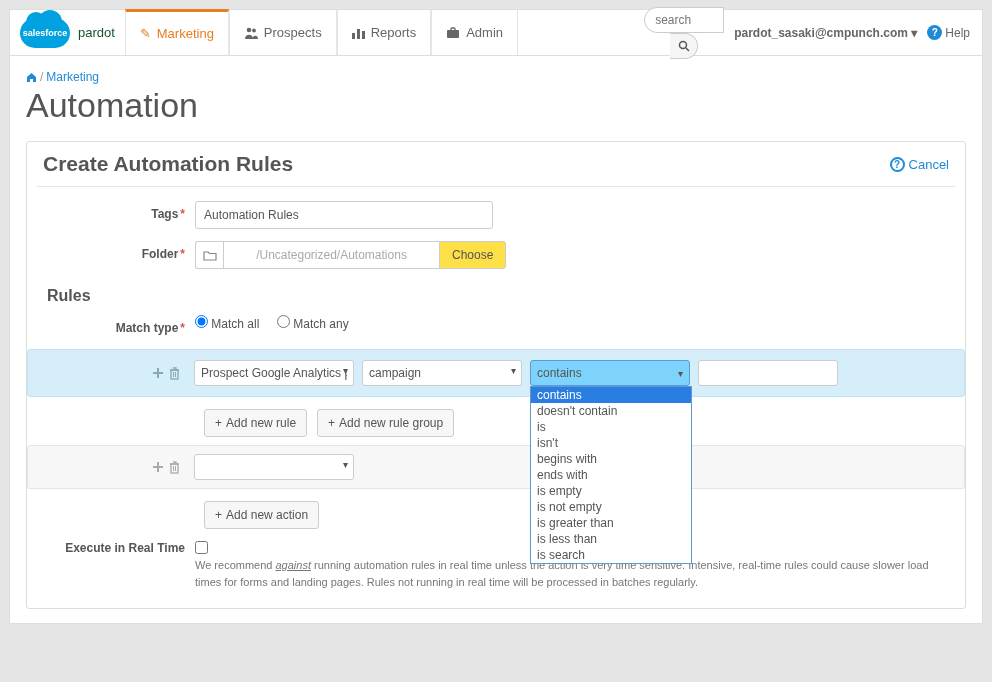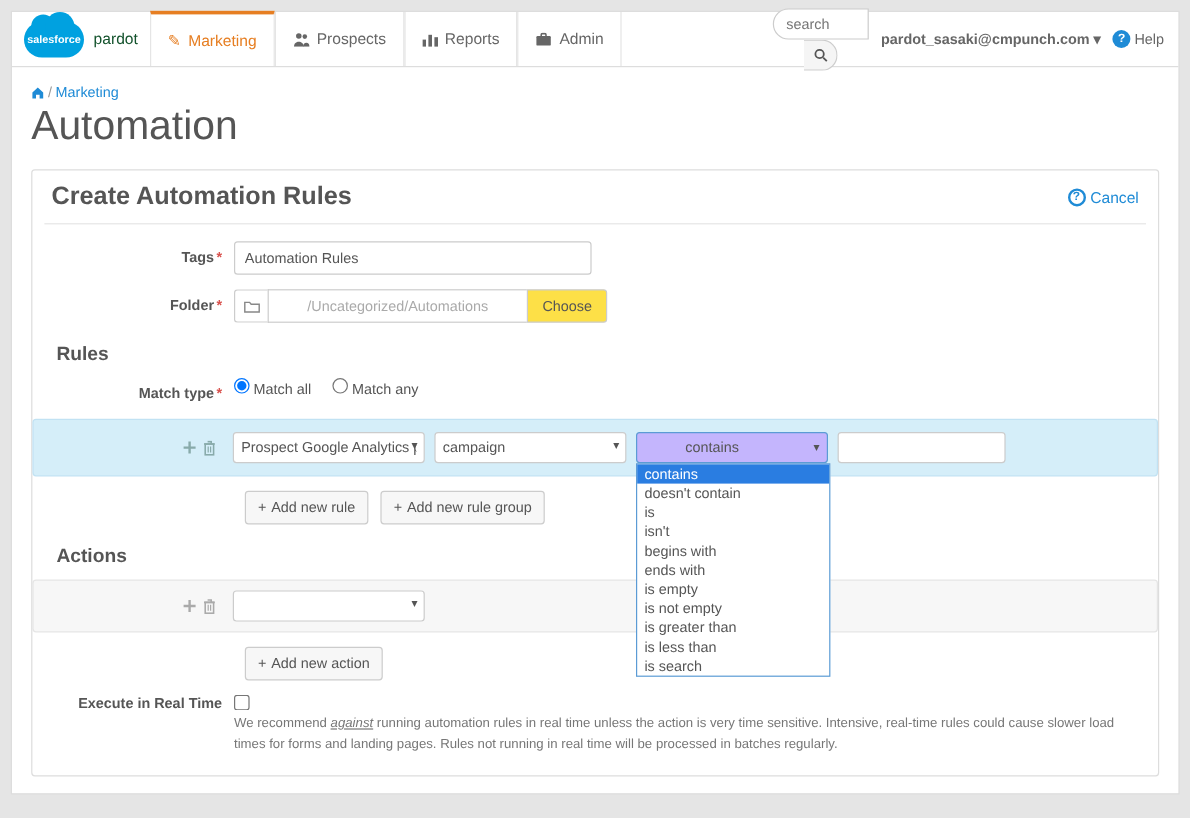--- a/index.html
+++ b/index.html
@@ -50,21 +50,21 @@
   .match-row label { font-size:12px; color:#555; margin-right:14px; }
   .hint { font-size:11px; color:#777; margin-top:4px;}
   
   .rule-bar { background:#d5eef9; border:1px solid #c1e2f3; border-radius:3px; margin:14px -16px 12px; padding:10px 18px 10px 0; display:flex; align-items:center; position:relative;}
   .row-controls { width:152px; display:flex; justify-content:flex-end; gap:5px; align-items:center;}
   .row-controls .ic { color:#8aa; cursor:pointer; font-size:14px;}
   select.sel, .fake-sel { height:26px; border:1px solid #ccc; border-radius:3px; background:#fff; font-size:12px; color:#555; padding:0 6px; appearance:none; -webkit-appearance:none;}
   .selwrap { position:relative; margin-left:8px;}
   .selwrap::after { content:"▾"; position:absolute; right:6px; top:5px; font-size:10px; color:#555; pointer-events:none;}
   .ruleval { height:26px; width:140px; border:1px solid #ccc; border-radius:3px; margin-left:8px; background:#fff; padding:0 6px;}
-  .dropdown-open { width:160px; min-height:26px; border:1px solid #5b9bd5; border-radius:3px; background:#c4b5fd; font-size:12px; position:relative; margin-left:8px;padding-left:34px;}
+  .dropdown-open { width:160px; min-height:26px; border:1px solid #5b9bd5; border-radius:3px; background:#7dd3fc; font-size:12px; position:relative; margin-left:8px;}
   .dropdown-open .sel-display { height:24px; display:flex; align-items:center; padding:0 6px; color:#555;}
   .dropdown-list { position:absolute; top:25px; left:-1px; width:162px; background:#fff; border:1px solid #5b9bd5; z-index:10; font-size:12px;}
   .dropdown-list .opt { padding:1px 6px; color:#555; cursor:pointer;}
   .dropdown-list .opt.selected { background:#2a7de1; color:#fff;}
   .btn { height:28px; border:1px solid #ccc; border-radius:3px; background:#f7f7f7; font-size:12px; color:#555; padding:0 10px; cursor:pointer; display:inline-flex; align-items:center; gap:4px;}
   .btn-row { margin-left:152px; display:flex; gap:10px; padding-left:9px;}
   
   .action-bar { background:#f7f7f7; border:1px solid #e5e5e5; border-radius:3px; margin:8px -16px 12px; padding:8px 18px 8px 0; display:flex; align-items:center;}
   .exec-row { display:flex; align-items:flex-start; margin-top:12px;}
   .exec-row .note2 { font-size:11px; color:#777; line-height:1.5; }
@@ -254,21 +254,20 @@
           <button class="btn">
             <span>+</span>
             <span>Add new rule</span>
           </button>
           <button class="btn">
             <span>+</span>
             <span>Add new rule group</span>
           </button>
         </div>
 
-        <div class="section-h">Actions</div>
 
         <div class="action-bar">
           <div class="row-controls">
             <span class="ic">
                 <svg width="12" height="12" viewBox="0 0 12 12">
                   <path d="M6 1v10M1 6h10" stroke="#aaa" stroke-width="2"></path>
                 </svg>
               </span>
             <span class="ic">
                 <svg width="11" height="13" viewBox="0 0 11 13">

